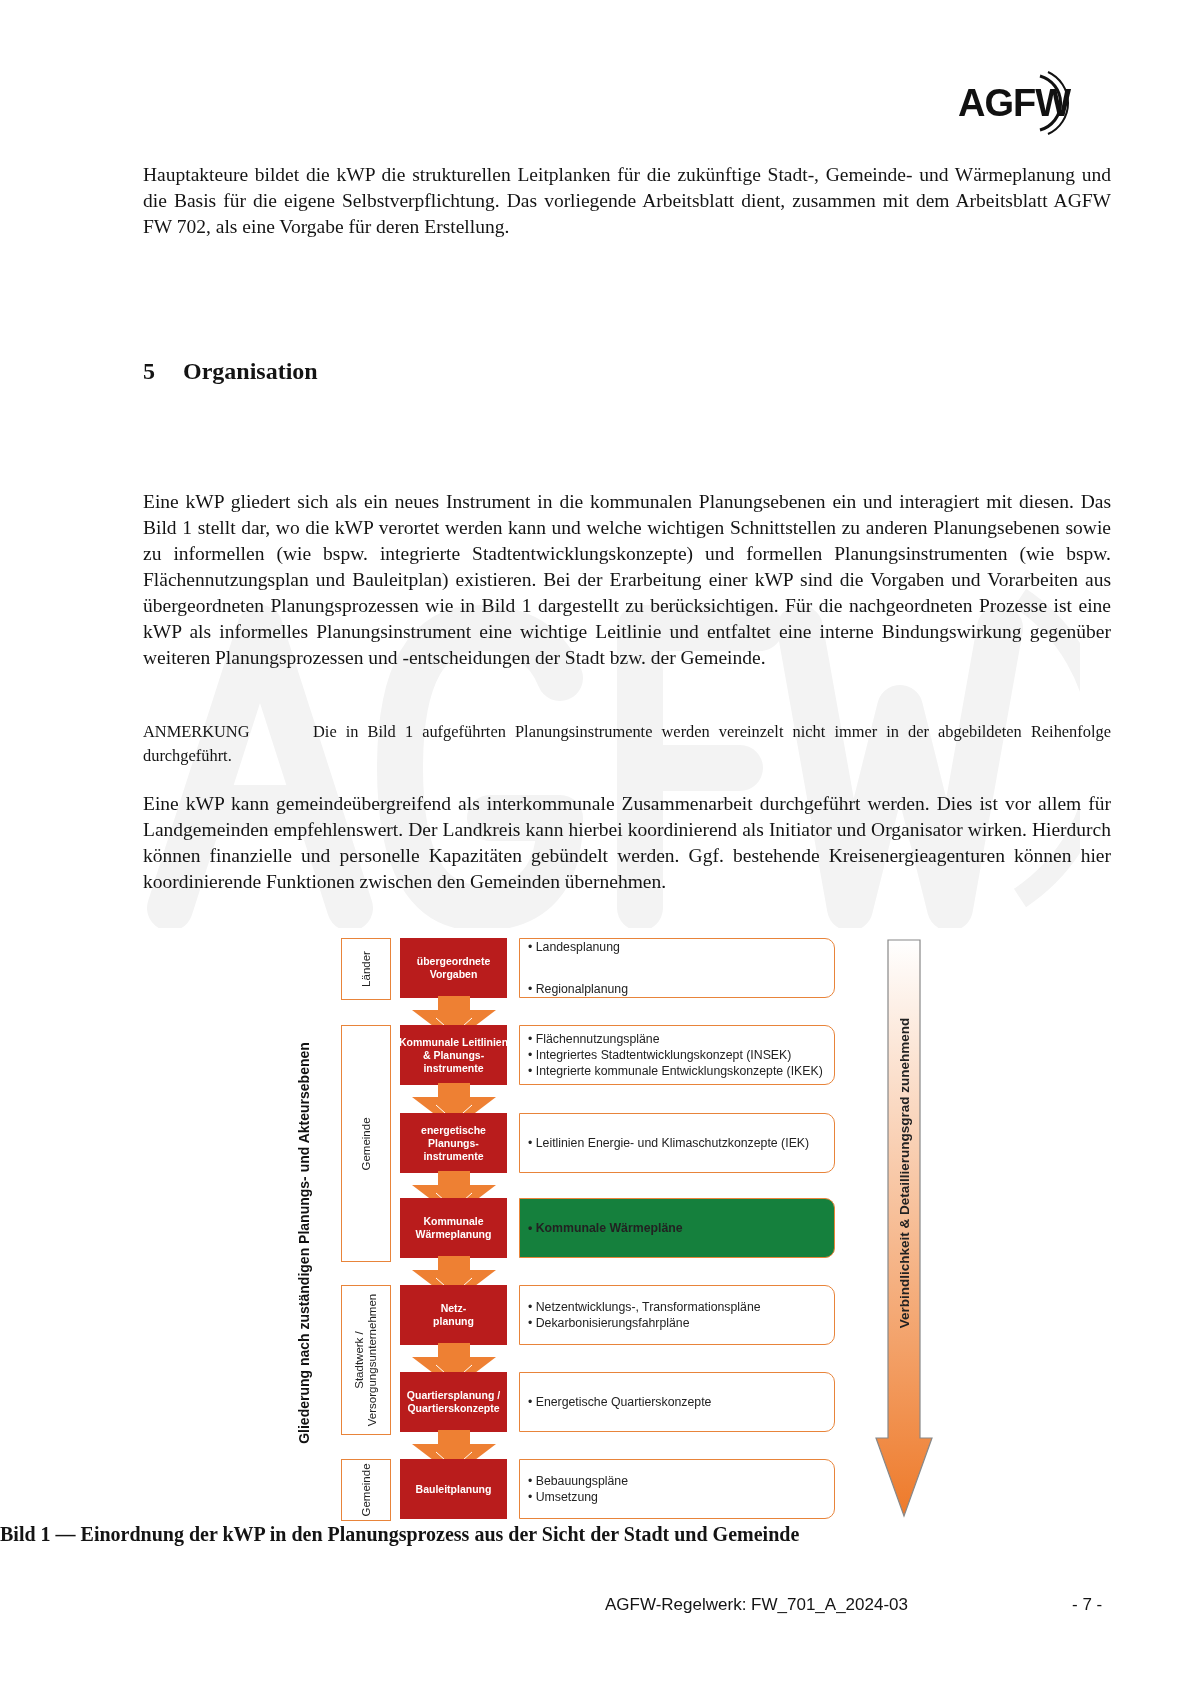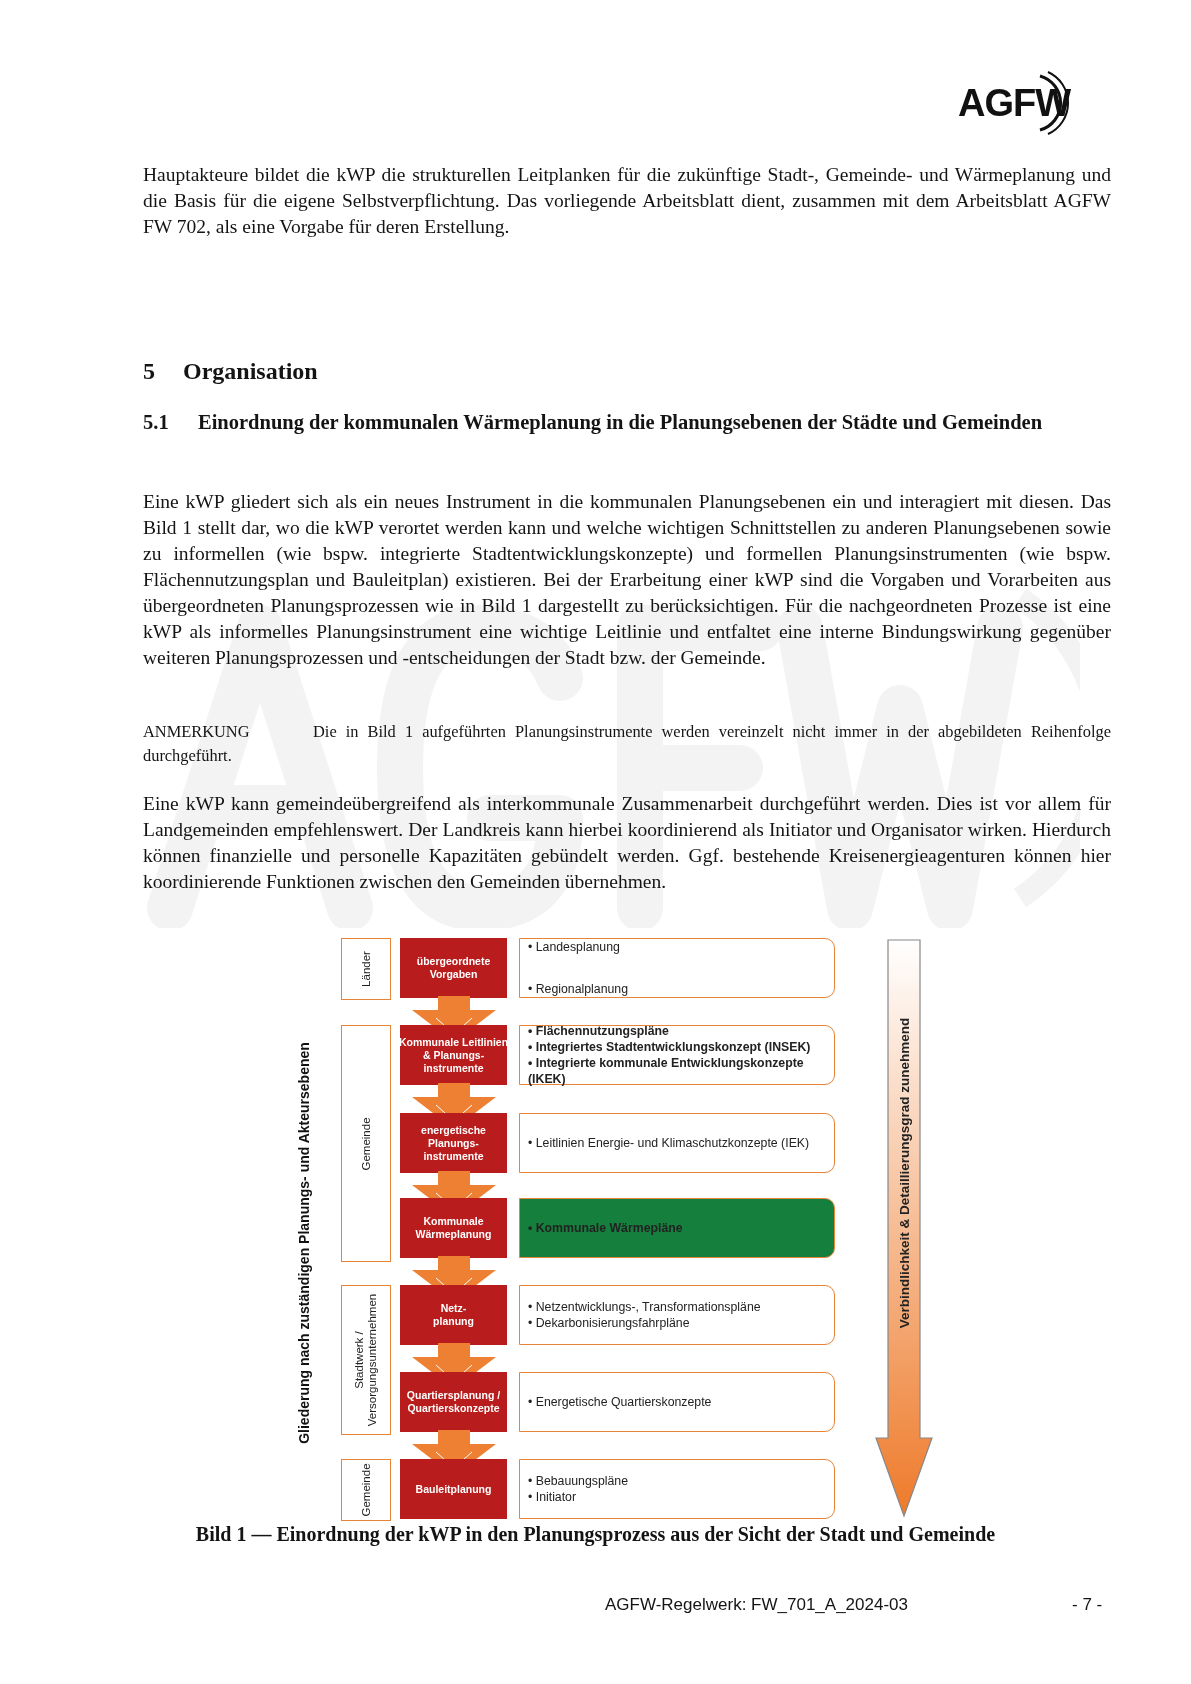--- a/index.html
+++ b/index.html
@@ -32,21 +32,21 @@
   .stage { position: absolute; left: 118px; width: 107px; background: #b91c1c; color: #fff; font-weight: 700; font-size: 10.5px; line-height: 13px; text-align: center; display: flex; align-items: center; justify-content: center; }
   .arrow { position: absolute; left: 128px; width: 88px; height: 46px; }
   .item-box { position: absolute; left: 237px; width: 316px; border: 1.5px solid #e8843a; border-radius: 0 10px 10px 0; background: #fff; display: flex; flex-direction: column; justify-content: center; padding-left: 8px; box-sizing: border-box; }
   .item-box.hl { background: #15803d; }
   .item-box div { font-size: 12.3px; line-height: 16px; color: #222; }
   .item-box.hl div { font-weight: 700; }
   .grad-arrow { position: absolute; left: 592px; top: 0; width: 60px; height: 490px; }
   .grad-label { position: absolute; left: 596px; top: 0; width: 52px; height: 390px; }
   .grad-label span { position: absolute; left: 50%; top: 50%; transform: translate(-50%, -50%) rotate(-90deg); white-space: nowrap; font-weight: 700; font-size: 13.5px; color: #222; }
 
-  .caption { position: absolute; left: 0; width: 1191px; top: 1515px; text-align: center; font-family: "Liberation Serif", serif; font-weight: 700; font-size: 20px; color: #141414; }
+  .caption { position: absolute; left: 0; width: 1191px; top: 1515px; font-family: "Liberation Serif", serif; font-weight: 700; font-size: 20px; color: #141414; }
   .footer { position: absolute; top: 1587px; font-family: Liberation Sans, sans-serif; font-size: 17px; color: #141414; }
 </style>
 </head>
 <body>
 
 <div class="page">
 
   <svg class="watermark" viewBox="0 0 940 360">
     <g fill="none" stroke="#f3f3f3" stroke-width="46" stroke-linecap="round" stroke-linejoin="round">
       <path d="M30 340 L120 60 L210 340 M70 240 L170 240"></path>
@@ -65,24 +65,20 @@
     </svg>
   </div>
 
   <div class="text" style="top:154px;">Hauptakteure bildet die kWP die strukturellen Leitplanken für die zukünftige Stadt-, Gemeinde- und Wärmeplanung und die Basis für die eigene Selbstverpflichtung. Das vorliegende Arbeitsblatt dient, zusammen mit dem Arbeitsblatt AGFW FW 702, als eine Vorgabe für deren Erstellung.</div>
 
 
   <div class="h1">
     <span class="num">5</span><span>Organisation</span>
   </div>
 
-  <div class="h2">
-    <span class="num">5.1</span>
-    <span class="title">Einordnung der kommunalen Wärmeplanung in die Planungsebenen der Städte und Gemeinden</span>
-  </div>
 
   <div class="text" style="top:481px;">Eine kWP gliedert sich als ein neues Instrument in die kommunalen Planungsebenen ein und interagiert mit diesen. Das Bild 1 stellt dar, wo die kWP verortet werden kann und welche wichtigen Schnittstellen zu anderen Planungsebenen sowie zu informellen (wie bspw. integrierte Stadtentwicklungskonzepte) und formellen Planungsinstrumenten (wie bspw. Flächennutzungsplan und Bauleitplan) existieren. Bei der Erarbeitung einer kWP sind die Vorgaben und Vorarbeiten aus übergeordneten Planungsprozessen wie in Bild 1 dargestellt zu berücksichtigen. Für die nachgeordneten Prozesse ist eine kWP als informelles Planungsinstrument eine wichtige Leitlinie und entfaltet eine interne Bindungswirkung gegenüber weiteren Planungsprozessen und -entscheidungen der Stadt bzw. der Gemeinde.</div>
 
   <div class="note" style="top:712px;">
     <span class="tag">ANMERKUNG</span><span>Die in Bild 1 aufgeführten Planungsinstrumente werden vereinzelt nicht immer in der abgebildeten Reihenfolge durchgeführt.</span>
   </div>
 
   <div class="text" style="top:783px;">Eine kWP kann gemeindeübergreifend als interkommunale Zusammenarbeit durchgeführt werden. Dies ist vor allem für Landgemeinden empfehlenswert. Der Landkreis kann hierbei koordinierend als Initiator und Organisator wirken. Hierdurch können finanzielle und personelle Kapazitäten gebündelt werden. Ggf. bestehende Kreisenergieagenturen können hier koordinierende Funktionen zwischen den Gemeinden übernehmen.</div>
 
   <div class="figure">
@@ -115,21 +111,21 @@
         </div>
         <svg class="arrow" viewBox="0 0 88 46" style="top: 58px;">
           <path d="M28 0 L60 0 L60 14 L86 14 L44 46 L2 14 L28 14 Z" fill="#ee8033"></path>
           <path d="M26 22 L44 38 L62 22" fill="none" stroke="#ffffff" stroke-width="1"></path>
         </svg>
         <div class="stage" style="top: 87px; height: 60px;">
           <span style="white-space: pre;">Kommunale Leitlinien
 &amp; Planungs-
 instrumente</span>
         </div>
-        <div class="item-box" style="top: 87px; height: 60px; font-weight: bold;">
+        <div class="item-box" style="top: 87px; height: 60px;">
           <div>• Flächennutzungspläne</div>
           <div>• Integriertes Stadtentwicklungskonzept (INSEK)</div>
           <div>• Integrierte kommunale Entwicklungskonzepte (IKEK)</div>
         </div>
         <svg class="arrow" viewBox="0 0 88 46" style="top: 145px;">
           <path d="M28 0 L60 0 L60 14 L86 14 L44 46 L2 14 L28 14 Z" fill="#ee8033"></path>
           <path d="M26 22 L44 38 L62 22" fill="none" stroke="#ffffff" stroke-width="1"></path>
         </svg>
         <div class="stage" style="top: 175px; height: 60px;">
           <span style="white-space: pre;">energetische
@@ -175,21 +171,21 @@
         </div>
         <svg class="arrow" viewBox="0 0 88 46" style="top: 492px;">
           <path d="M28 0 L60 0 L60 14 L86 14 L44 46 L2 14 L28 14 Z" fill="#ee8033"></path>
           <path d="M26 22 L44 38 L62 22" fill="none" stroke="#ffffff" stroke-width="1"></path>
         </svg>
         <div class="stage" style="top: 521px; height: 60px;">
           <span style="white-space: pre;">Bauleitplanung</span>
         </div>
         <div class="item-box" style="top: 521px; height: 60px;">
           <div>• Bebauungspläne</div>
-          <div>• Initiator</div>
+          <div>• Umsetzung</div>
         </div>
       </div>
 
     <svg class="grad-arrow" viewBox="0 0 60 580" preserveAspectRatio="none" style="height:580px;">
       <defs>
         <linearGradient id="g1" x1="0" y1="0" x2="0" y2="1">
           <stop offset="0" stop-color="#ffffff"></stop>
           <stop offset="1" stop-color="#ee7a2a"></stop>
         </linearGradient>
       </defs>

